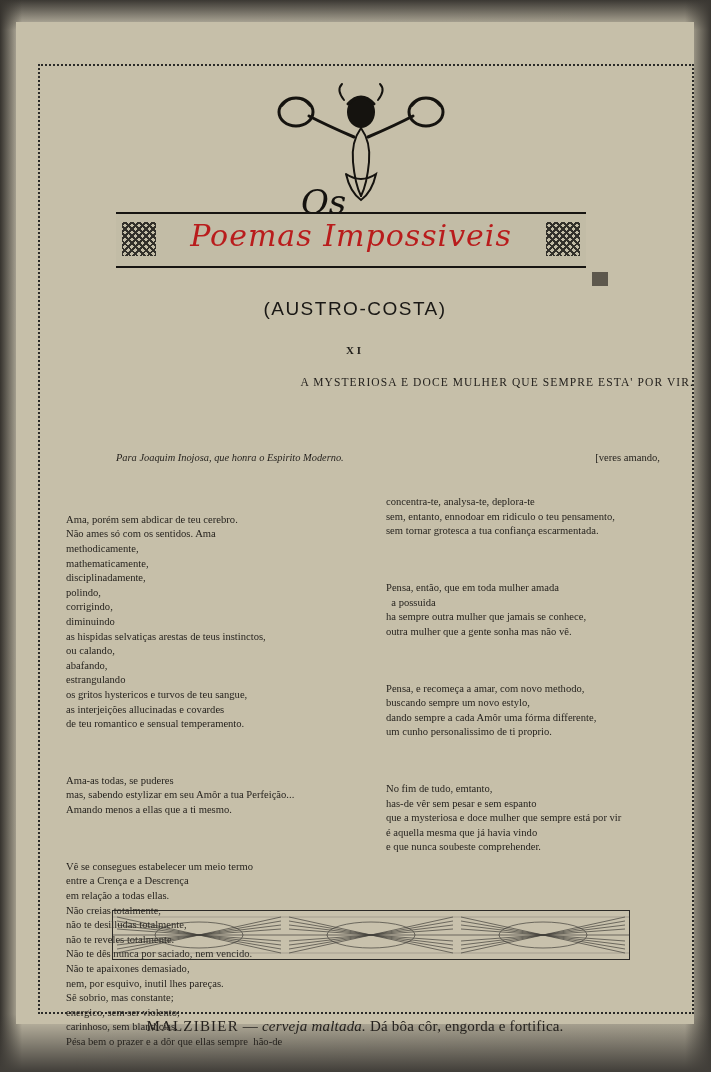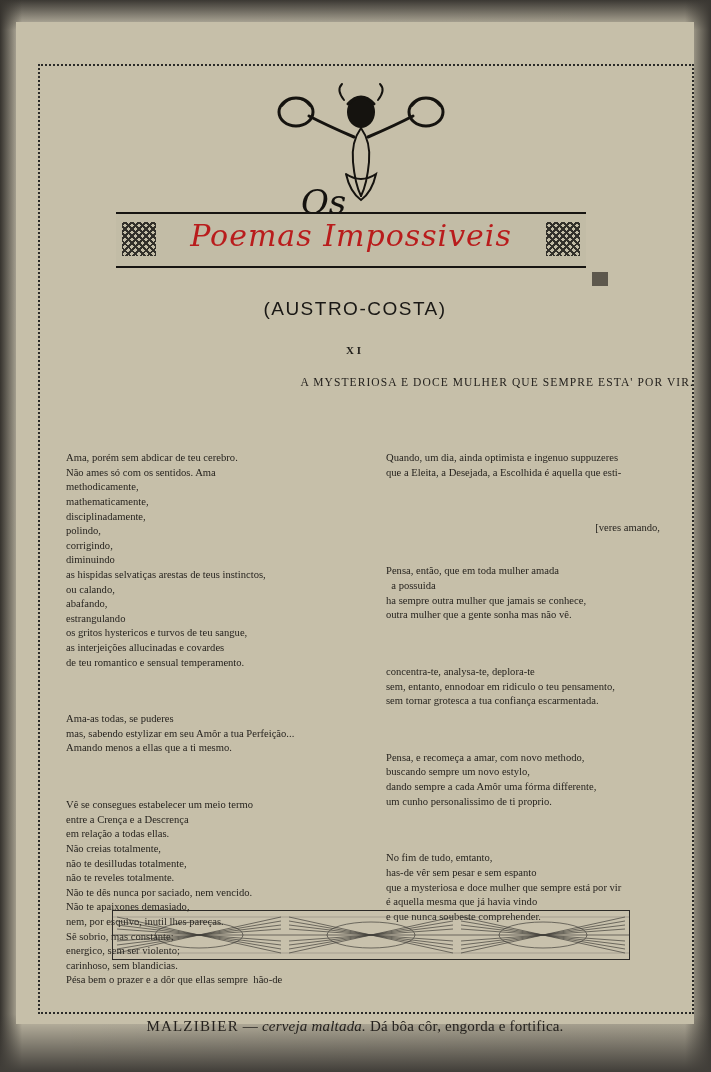--- a/index.html
+++ b/index.html
@@ -257,20 +257,21 @@
 
       <div class="mast-stamp"></div>
     </div>
 
     <div class="author">(AUSTRO-COSTA)</div>
     <div class="numeral">XI</div>
     <div class="subtitle">A MYSTERIOSA E DOCE MULHER QUE SEMPRE
 ESTA' POR VIR.</div>
 
     <div class="col col-left">
+      <div class="dedication">Para Joaquim Inojosa, que honra o Espirito Moderno.</div>
       <div class="stanza">Ama, porém sem abdicar de teu cerebro.
 Não ames só com os sentidos. Ama
 methodicamente,
 mathematicamente,
 disciplinadamente,
 polindo,
 corrigindo,
 diminuindo
 as hispidas selvatiças arestas de teus instinctos,
 ou calando,
@@ -292,30 +293,28 @@
 Não te apaixones demasiado,
 nem, por esquivo, inutil lhes pareças.
 Sê sobrio, mas constante;
 energico, sem ser violento;
 carinhoso, sem blandicias.
 Pésa bem o prazer e a dôr que ellas sempre  hão-de</div>
       
     </div>
 
     <div class="col col-right">
-      <div class="stanza tight">Quando, um dia, ainda optimista e ingenuo suppuzeres
-que a Eleita, a Desejada, a Escolhida é aquella que esti-</div>
       <div class="runon">[veres amando,</div>
+      <div class="stanza">concentra-te, analysa-te, deplora-te
+sem, entanto, ennodoar em ridiculo o teu pensamento,
+sem tornar grotesca a tua confiança escarmentada.</div>
       <div class="stanza">Pensa, então, que em toda mulher amada
   a possuida
 ha sempre outra mulher que jamais se conhece,
 outra mulher que a gente sonha mas não vê.</div>
-      <div class="stanza">concentra-te, analysa-te, deplora-te
-sem, entanto, ennodoar em ridiculo o teu pensamento,
-sem tornar grotesca a tua confiança escarmentada.</div>
       <div class="stanza">Pensa, e recomeça a amar, com novo methodo,
 buscando sempre um novo estylo,
 dando sempre a cada Amôr uma fórma differente,
 um cunho personalissimo de ti proprio.</div>
       <div class="stanza">No fim de tudo, emtanto,
 has-de vêr sem pesar e sem espanto
 que a mysteriosa e doce mulher que sempre está por vir
 é aquella mesma que já havia vindo
 e que nunca soubeste comprehender.</div>
       

